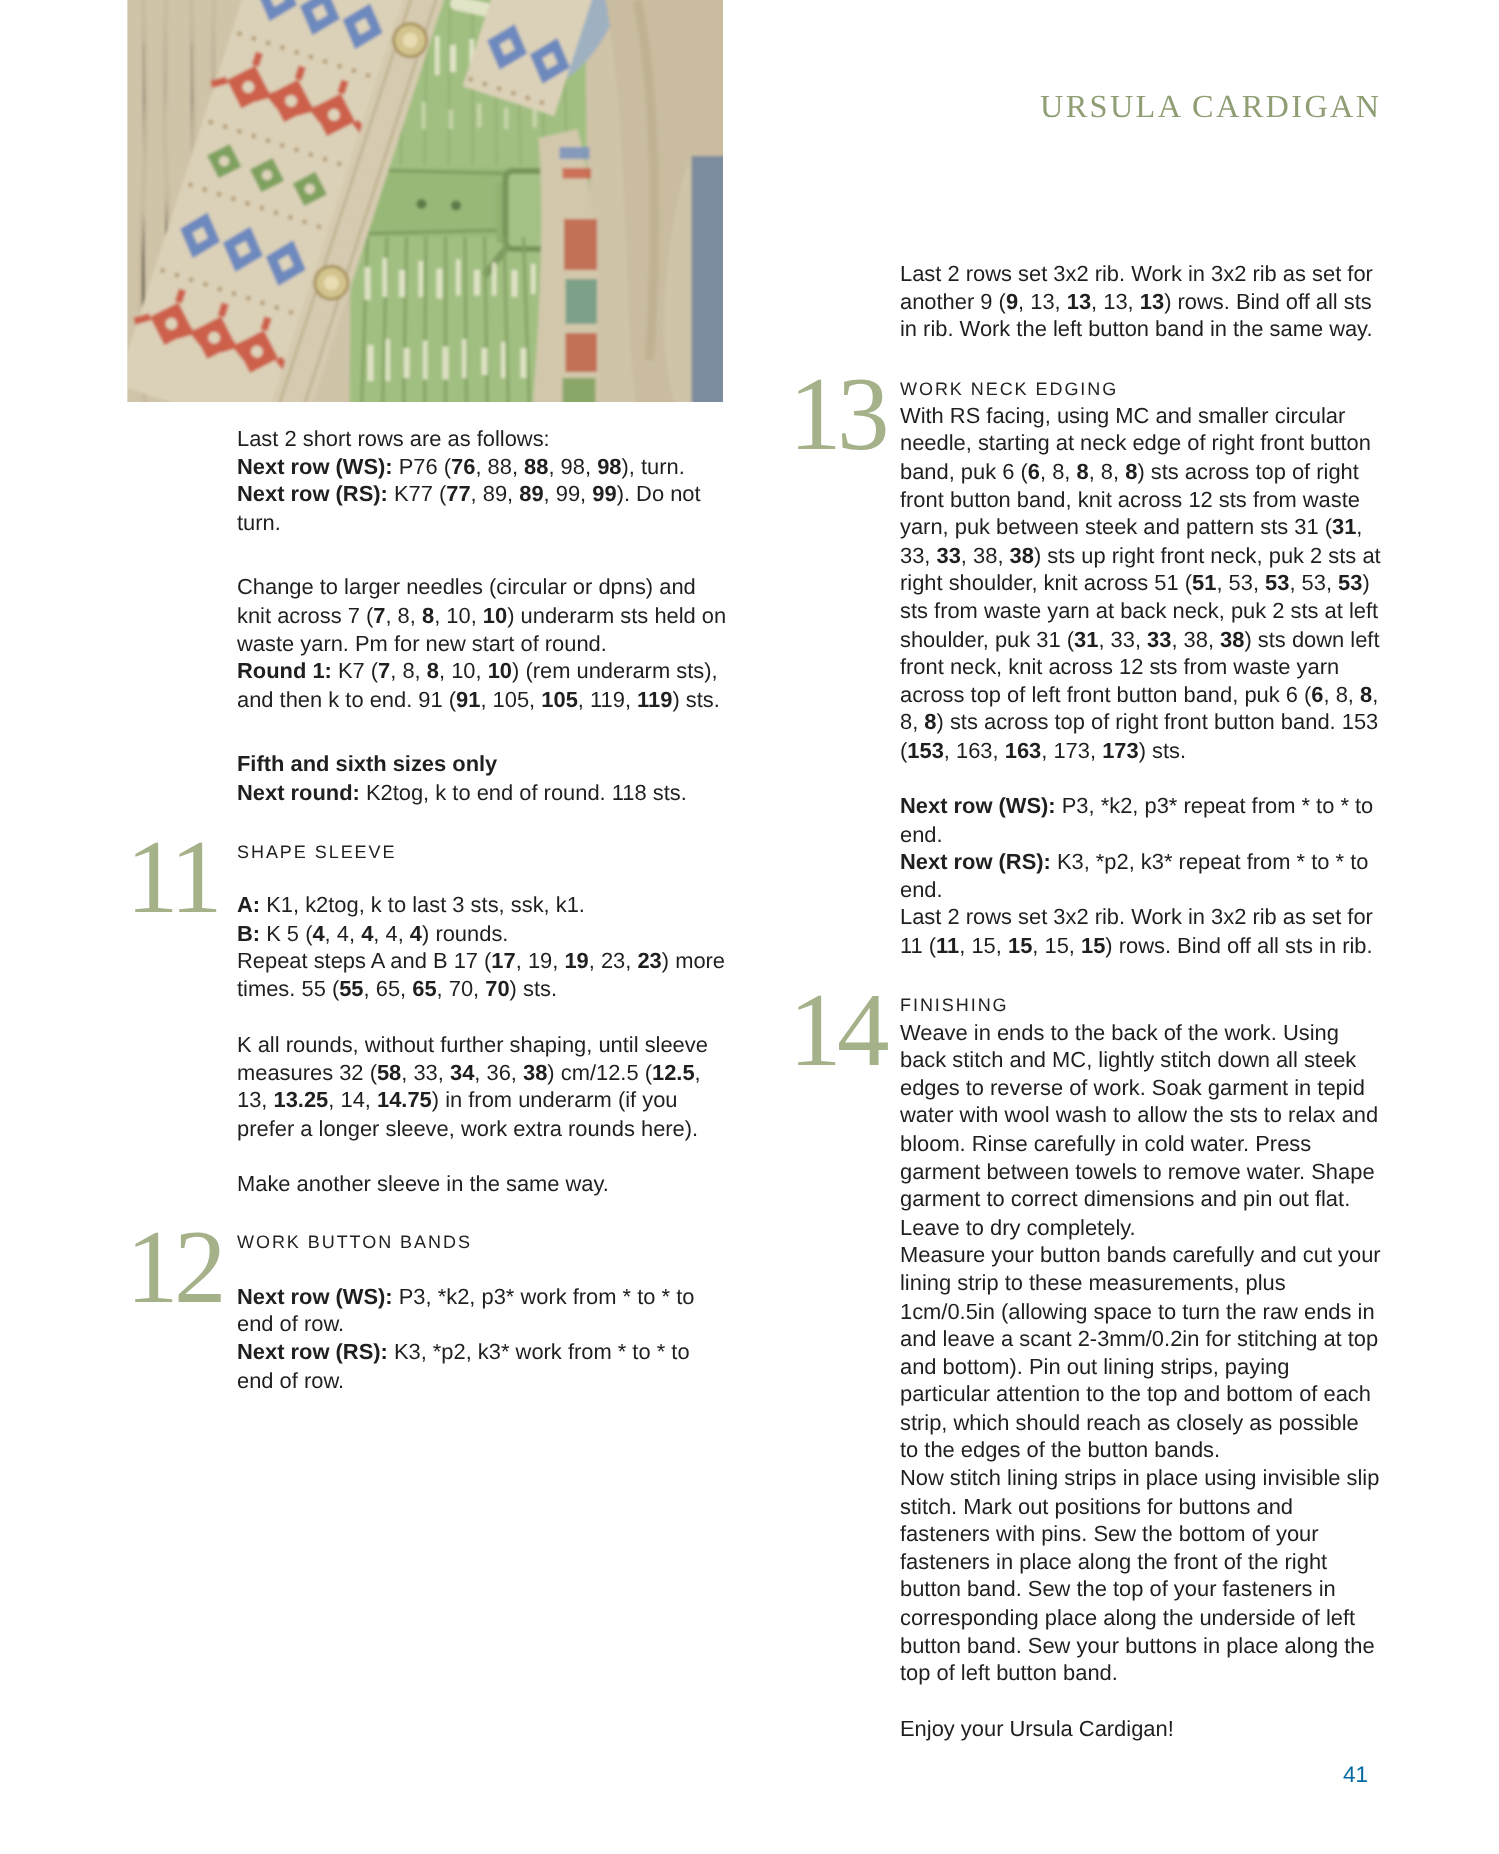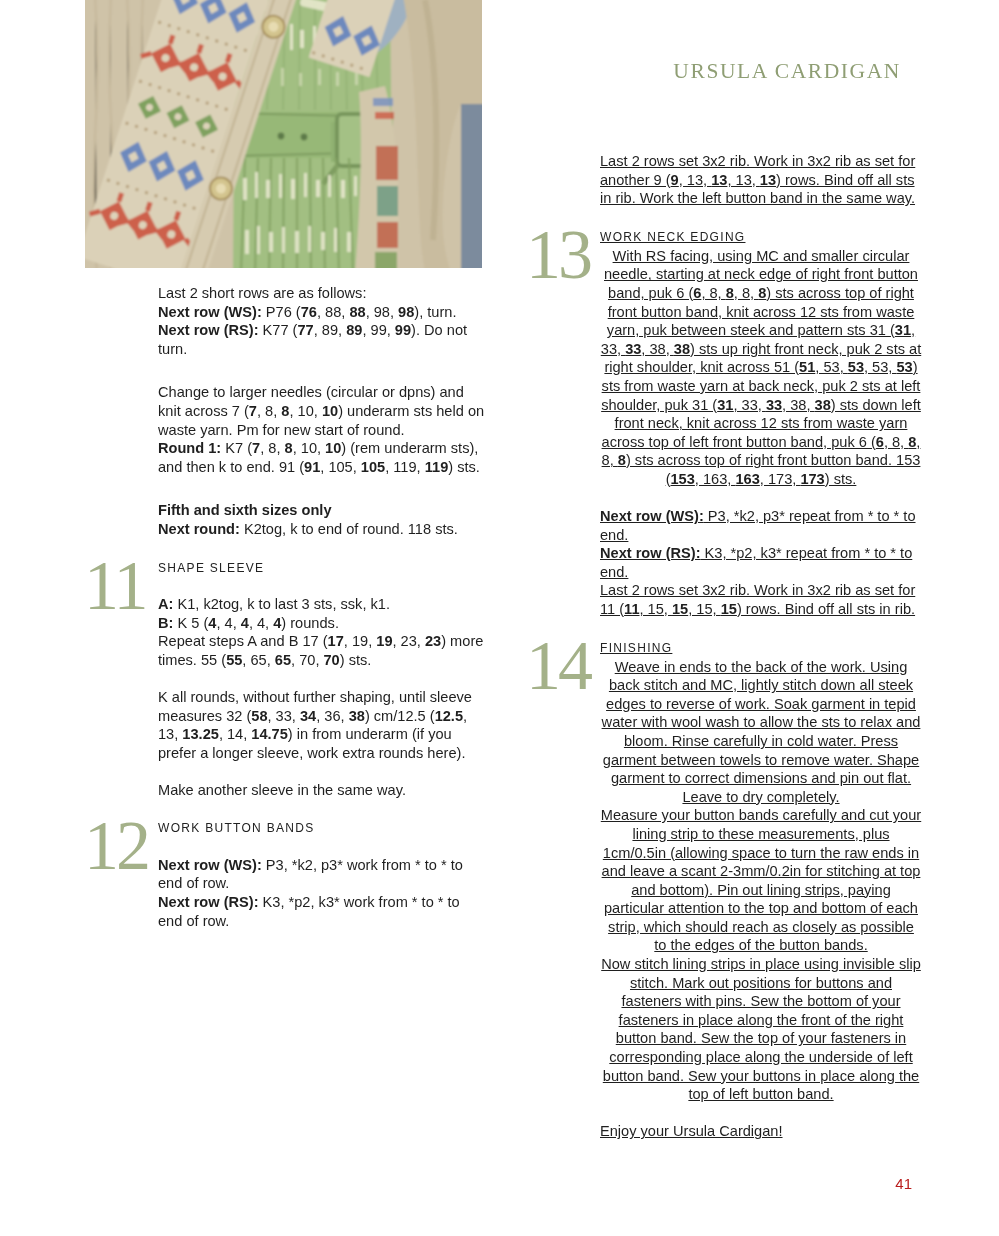--- a/index.html
+++ b/index.html
@@ -14,48 +14,48 @@
     font-family:"Liberation Sans",sans-serif;
     font-size:14.6px;line-height:18.6px;color:var(--ink);
     -webkit-font-smoothing:antialiased;
   }
   .photo{
     position:absolute;left:85px;top:0;width:397px;height:268px;
     overflow:hidden;background:#cfc3a8;
   }
   .photo svg{display:block;width:100%;height:100%;}
   .title{
-    position:absolute;top:62px;right:98px;
+    position:absolute;top:62px;right:78px;
     font-family:"Liberation Serif",serif;
     font-size:21.5px;letter-spacing:1.6px;font-weight:400;
     color:var(--title);white-space:nowrap;
   }
   .col{position:absolute;}
   .col-left{left:158px;top:284px;width:330px;}
-  .col-right{left:600px;top:152px;width:322px;text-decoration:underline;}
+  .col-right{left:600px;top:174px;width:322px;}
   .block{margin-top:25px;position:relative;}
   .col .block:first-child{margin-top:0;}
   .block.step{margin-top:21px;}
   .step-num{
     position:absolute;left:-74px;top:-9px;width:70px;
     font-family:"Liberation Serif",serif;
     font-size:70px;line-height:1;letter-spacing:-3px;
     color:var(--accent);
   }
   .step-head{
     font-size:12px;letter-spacing:1.3px;line-height:17px;
     color:#222222;font-weight:400;
   }
   .para{margin-top:18.5px;}
-  .para.tight{margin-top:1px;text-align:center;}
+  .para.tight{margin-top:1px;}
   .block > .para:first-child{margin-top:0;}
   strong{font-weight:700;}
   .page-number{
     position:absolute;top:1175px;right:87px;
-    font-size:15px;color:#b91c1c;margin-left:48px;
+    font-size:15px;color:#0369a1;margin-left:48px;
   }
 </style>
 </head>
 <body>
 
 <div class="photo" aria-label="Close-up of a beige fair-isle cardigan with blue, red and green motifs and buttons, worn over a belted green printed dress">
   <svg viewBox="0 0 397 268" xmlns="http://www.w3.org/2000/svg">
     <defs>
       <filter id="soft" x="-5%" y="-5%" width="110%" height="110%">
           <feGaussianBlur stdDeviation="1.1"></feGaussianBlur>

